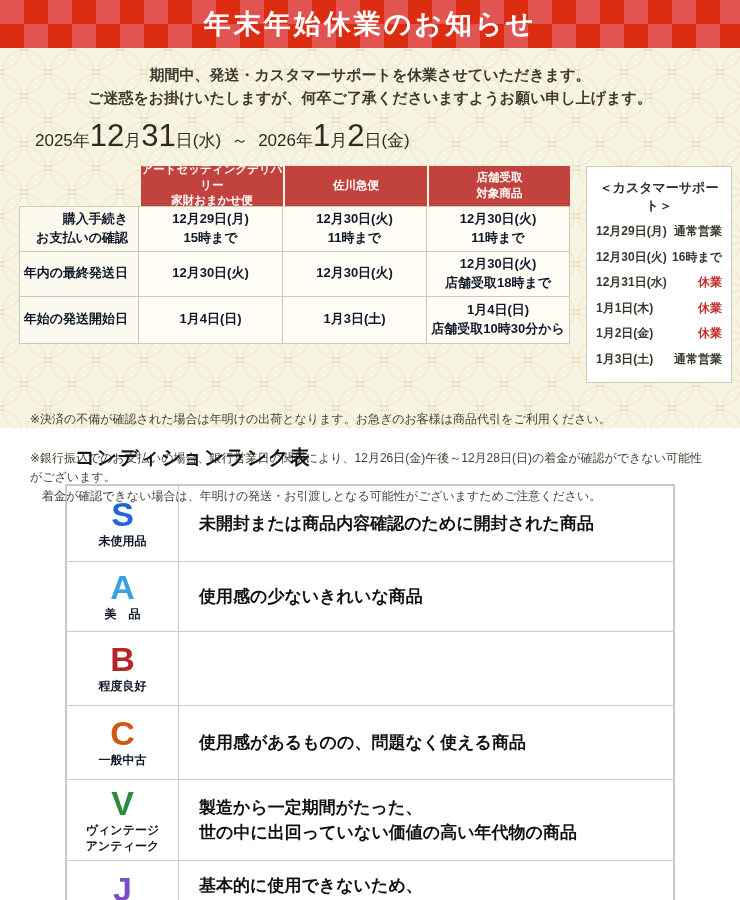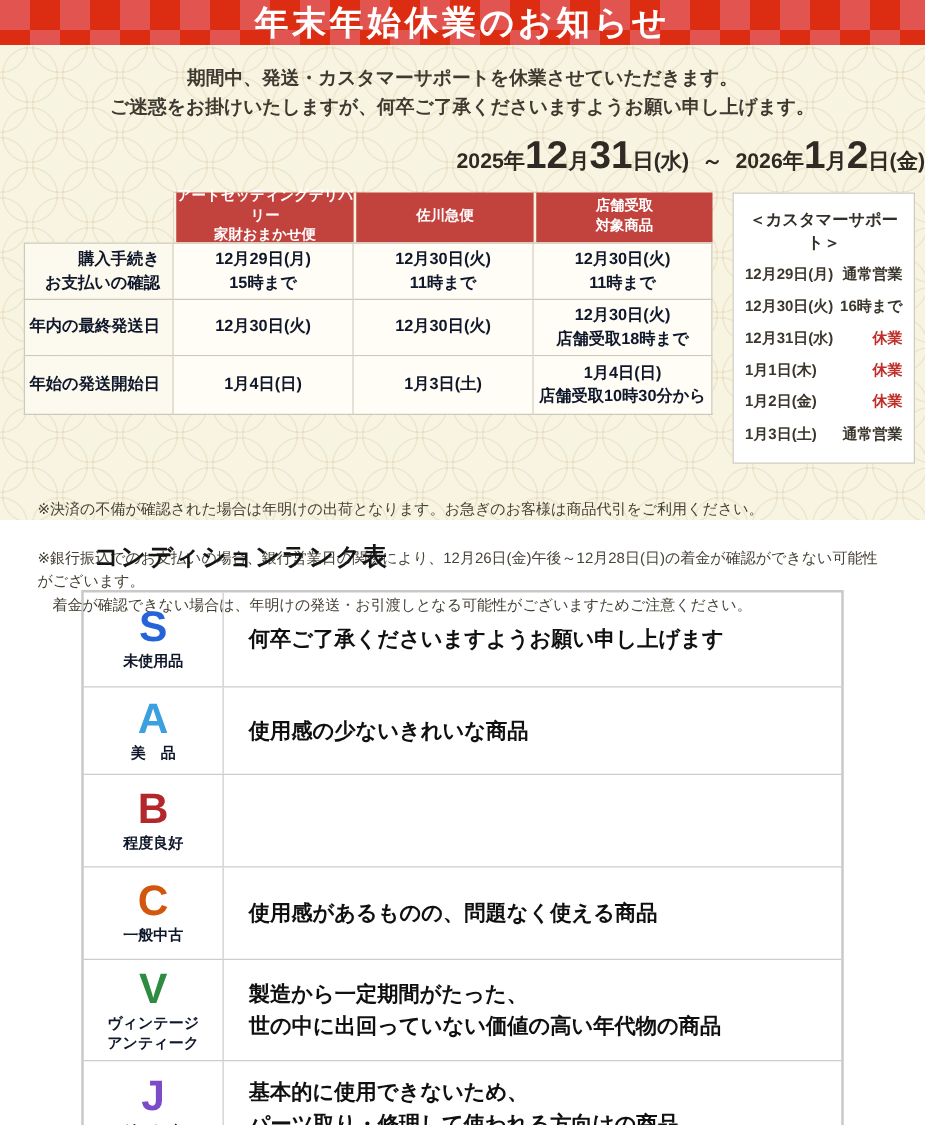--- a/index.html
+++ b/index.html
@@ -2,42 +2,42 @@
 <html><head>
 <meta charset="utf-8">
 <style>
   * { box-sizing: border-box; }
   html,body { margin:0; padding:0; background:#ffffff; }
   body { font-family:"Liberation Sans","DejaVu Sans",sans-serif; }
   .page { width:740px; height:900px; overflow:hidden; background:#ffffff; }
 
   
   .banner {
-    height:36px;
+    height:48px;
     background: repeating-conic-gradient(#dc2c12 0% 25%, #e25450 25% 50%);
     background-size:48px 48px;
     display:flex; align-items:center; justify-content:center;
   }
   .banner-title {
     margin:0; color:#ffffff; font-size:27px; font-weight:900;
     letter-spacing:3px; line-height:1; text-align:center;
   }
 
   
   .notice-section {
     height:380px; padding-top:15px;
     background-color:#f8f4e2;
     background-image:
       radial-gradient(circle, rgba(0,0,0,0) 62%, rgba(205,185,140,0.22) 63%, rgba(205,185,140,0.22) 66%, rgba(0,0,0,0) 67%),
       radial-gradient(circle, rgba(0,0,0,0) 62%, rgba(205,185,140,0.22) 63%, rgba(205,185,140,0.22) 66%, rgba(0,0,0,0) 67%);
     background-size:48px 48px, 48px 48px;
     background-position:0 0, 24px 24px;
   }
   .intro { text-align:center; font-size:15px; font-weight:bold; color:#3f3a30; line-height:1.55; }
-  .period { text-align:right; margin-top:8px; font-weight:bold; color:#2f2b24;margin-left:35px; }
+  .period { text-align:left; margin-top:8px; font-weight:normal; color:#2f2b24;margin-left:35px; }
   .period .sm { font-size:17px; }
   .period .lg { font-size:31px; }
   .period .tilde { font-size:17px; margin:0 10px; }
 
   .tables-row { display:flex; align-items:flex-start; margin:12px 8px 0 19px; }
 
   .ship-table {
     display:grid;
     grid-template-columns:120px 144px 144px 143px;
     grid-template-rows:40px 46px 45px 47px;
@@ -181,21 +181,21 @@
   <div class="cond-section">
     <h2 class="cond-heading">コンディションランク表</h2>
 
     <div class="rank-table">
 
       <div class="rank-row">
         <div class="rank-left">
           <div class="rank-letter" style="color: rgb(37, 99, 217);">S</div>
           <div class="rank-label">未使用品</div>
         </div>
-        <div class="rank-desc">何卒ご了承くださいますようお願い申し上げます</div>
+        <div class="rank-desc">未開封または商品内容確認のために開封された商品</div>
       </div>
 
       <div class="rank-row">
         <div class="rank-left">
           <div class="rank-letter" style="color: rgb(59, 159, 224);">A</div>
           <div class="rank-label">美　品</div>
         </div>
         <div class="rank-desc">使用感の少ないきれいな商品</div>
       </div>
 

